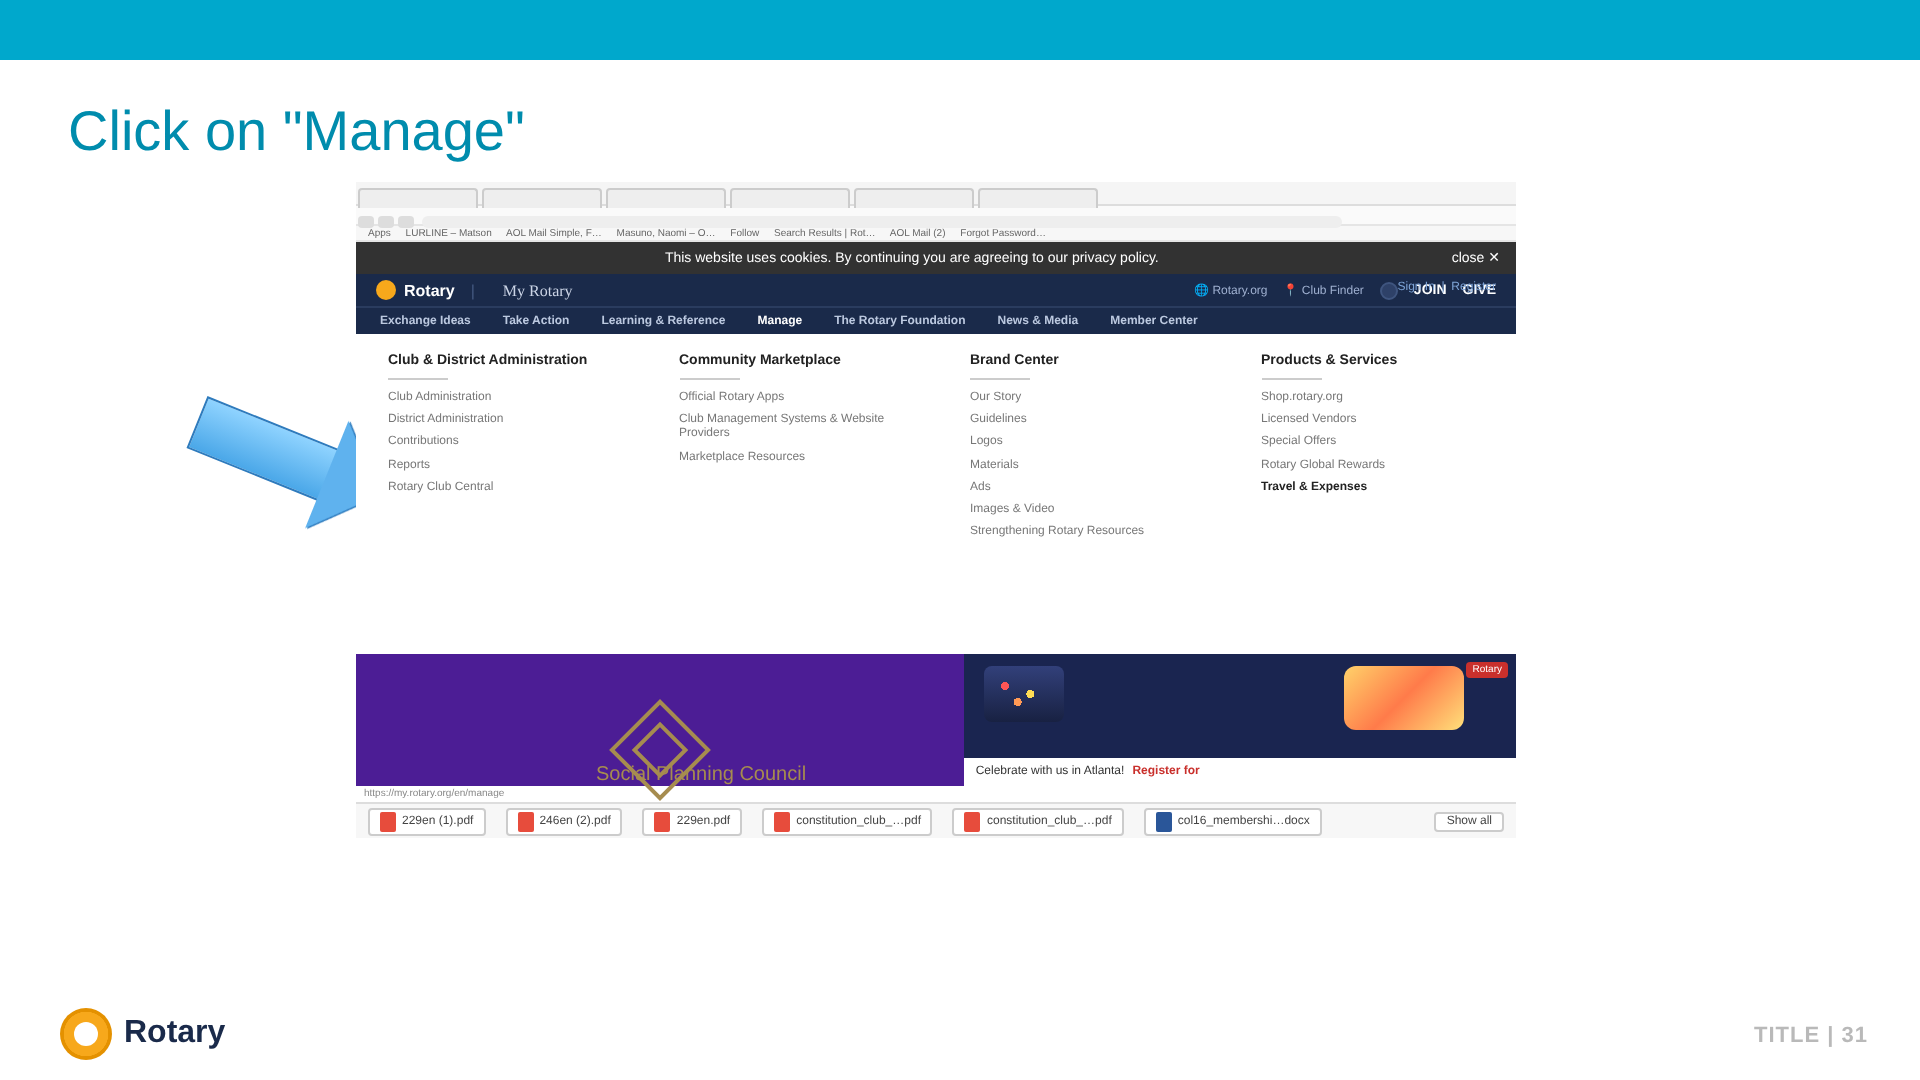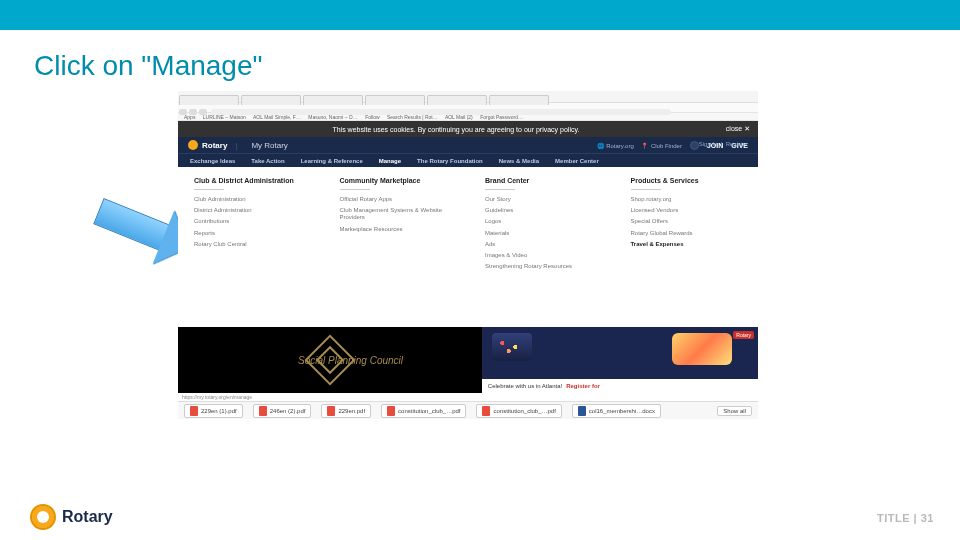--- a/index.html
+++ b/index.html
@@ -20,41 +20,41 @@
   .bookmarks span { margin-right: 6px; }
 
   .cookie { height: 16px; background: #323232; color: #fff; font-size: 7px; display:flex; align-items:center; padding:0 8px; }
   .cookie .txt { flex:1; text-align:center; }
   .cookie .close { font-size:7px; color:#fff; }
 
   .site-top { height: 16px; background: #1a2a4a; display:flex; align-items:center; padding:0 10px; justify-content:space-between; }
   .site-top .left { display:flex; align-items:center; gap:4px; }
   .logo-dot { width:10px; height:10px; border-radius:50%; background:#f7a81b; }
   .brand { color:#fff; font-size:8px; font-weight:600; }
-  .myrotary { color:#cbd4e6; font-size:8px; margin-left:6px; }
+  .myrotary { color:#cbd4e6; font-size:8px; margin-left:6px;font-family:Liberation Serif, serif; }
   .pipe { color:#455a82; margin:0 4px; font-size:8px; }
   .site-top .right { display:flex; align-items:center; gap:8px; color:#9fb0d0; font-size:6px; }
   .site-top .right .join { color:#fff; font-weight:700; font-size:7px; }
   .search-circle { width:9px; height:9px; border-radius:50%; background:#2e4168; border:1px solid #3f557f; }
   .corner-auth { position:absolute; top:50px; right:10px; color:#7fa5d8; font-size:6px; }
 
   .mainnav { height: 14px; background: #1a2a4a; border-top:1px solid #2a3c5f; display:flex; align-items:center; padding:0 12px; gap:16px; }
   .mainnav a { color:#bcc9e0; font-size:6px; font-weight:700; white-space:nowrap; }
   .mainnav a.active { color:#fff; }
 
   .mega { display:flex; gap:34px; padding:10px 16px; height: 160px; background:#fff; }
   .col { width: 118px; }
   .col h4 { font-size:7px; color:#222; font-weight:700; margin-bottom:5px; }
   .col .sep { height:1px; width:30px; background:#ccc; margin:4px 0 6px; }
   .col ul { list-style:none; }
   .col li { font-size:6px; color:#777; margin-bottom:4px; line-height:1.2; }
   .col li.strong { color:#222; font-weight:700; }
 
   .banners { display:flex; height: 66px; background:#1a2a2a; }
-  .ban-left { flex:1.1; background:#000000; position:relative; display:flex; align-items:center; justify-content:center;font-style:italic; }
+  .ban-left { flex:1.1; background:#4c1d95; position:relative; display:flex; align-items:flex-end; justify-content:center; }
   .spc-logo { width:36px; height:36px; border:2px solid #a68c4f; transform:rotate(45deg); position:relative; }
   .spc-logo::before { content:""; position:absolute; inset:6px; border:2px solid #a68c4f; }
   .spc-text { position:absolute; left:120px; color:#a68c4f; font-size:10px; }
   .ban-right { flex:1; background:#1a2550; position:relative; overflow:hidden; }
   .ban-head { position:absolute; right:26px; top:6px; width:60px; height:32px; border-radius:6px; background:linear-gradient(135deg,#ffd26a,#ff7b4a,#ffe07a);}
   .ban-flag { position:absolute; left:10px; top:6px; width:40px; height:28px; background:linear-gradient(180deg,#32407a,#182142); border-radius:4px; }
   .ban-flag::after { content:""; position:absolute; inset:4px; background:radial-gradient(circle at 20% 30%, #ff5555 2px, transparent 2px),radial-gradient(circle at 60% 50%, #ffdd55 2px, transparent 2px),radial-gradient(circle at 40% 70%, #ff9955 2px, transparent 2px);}
   .ban-caption { position:absolute; left:0; right:0; bottom:0; height:14px; background:#fff; color:#333; font-size:6px; display:flex; align-items:center; padding:0 6px; }
   .ban-caption .reg { color:#c9302c; margin-left:4px; font-weight:700; }
   .ban-corner { position:absolute; top:4px; right:4px; background:#c9302c; color:#fff; font-size:5px; padding:1px 3px; border-radius:2px; }

